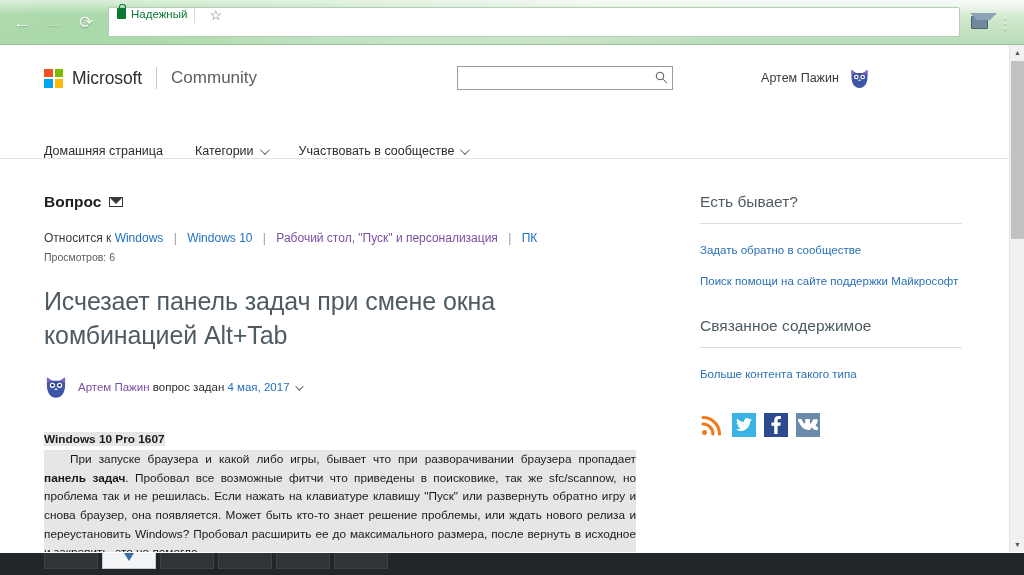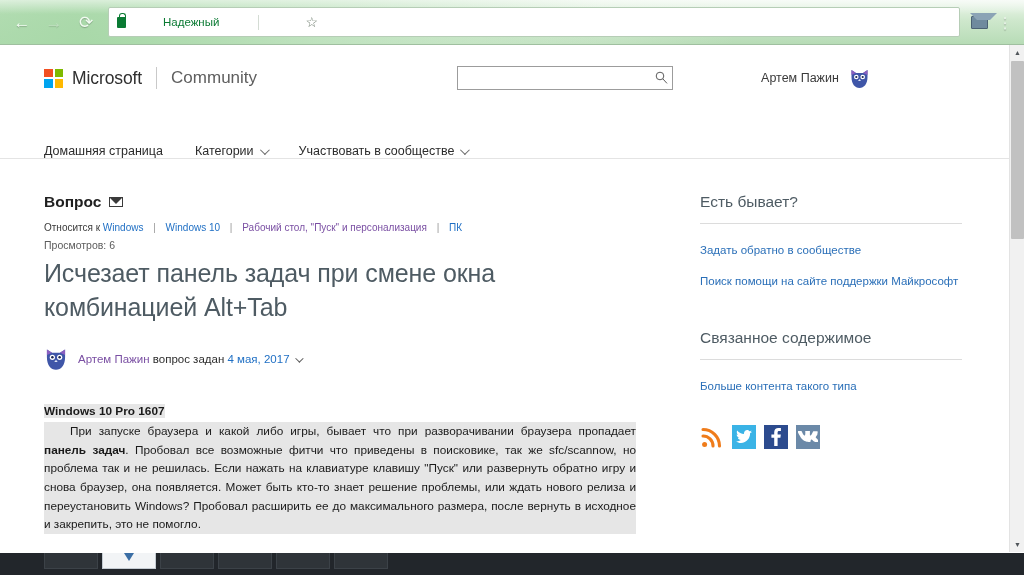--- a/index.html
+++ b/index.html
@@ -82,25 +82,24 @@
   }
   .nav-btn.disabled { color: #cbe3cb; opacity:.65; }
 
   #omnibox {
     flex: 1;
     height: 30px;
     margin: 0 6px;
     background: #ffffff;
     border: 1px solid #b6cdb6;
     border-radius: 2px;
-    display: flex; align-items: center;
+    display: flex; align-items: flex-start;
     padding: 0 6px 0 8px;
     position: relative; z-index:2;
     min-width: 0;
-    gap: 32px;
   }
   #lock-icon {
     width: 9px; height: 11px;
     position: relative;
     background: #0a7a33;
     border-radius: 1px;
     margin-right: 5px; flex: 0 0 auto;
   }
   #lock-icon::before {
     content:""; position:absolute; left:2px; top:-4px;
@@ -241,28 +240,28 @@
   #env-icon{
     margin-left:8px; width:14px;height:10px;
     border:1px solid #3a3a3a; position:relative;
   }
   #env-icon::after{
     content:""; position:absolute; left:0; top:0;
     width:0;height:0;
     border-left:6px solid transparent; border-right:6px solid transparent;
     border-top:6px solid #3a3a3a;
   }
-  #breadcrumb{ margin-top:9px; font-size:10px; color:#3a3a3a; line-height:1.5; }
+  #breadcrumb{ margin-top:18px; font-size:12px; color:#3a3a3a; line-height:1.5; }
   #breadcrumb a{ color:#1f6fc4; text-decoration:none; }
   #breadcrumb a.visited{ color:#7a4fa3; }
   #breadcrumb .sep{ color:#9a9a9a; margin:0 7px; }
   #views{ margin-top:4px; font-size:10.5px; color:#5c5c5c; }
 
   #q-title{
-    margin-top: 6px;
+    margin-top: 22px;
     font-size: 25px;
     font-weight: normal;
     color:#4e5b63;
     line-height:1.34;
     letter-spacing:-0.1px;
   }
 
   #author-row{
     margin-top: 22px;
     display:flex; align-items:center;
@@ -295,21 +294,21 @@
   
   .side-h{
     font-size:15.5px; color:#4e5b63; font-weight:normal;
     padding-bottom: 12px;
   }
   .side-rule{ height:1px; background:#dcdcdc; margin-bottom: 18px; }
   .side-link{
     display:block; font-size:11.5px; color:#2a6fb8;
     text-decoration:none; line-height:1.45; margin-bottom: 14px;
   }
-  #side-block-2{ margin-top: 40px; }
+  #side-block-2{ margin-top: 28px; }
   #social-row{ margin-top: 30px; display:flex; align-items:center; gap:8px; }
   .soc{ width:24px;height:24px; display:flex;align-items:center;justify-content:center; }
   .soc.rss{ color:#ef7c1b; font-size:21px; line-height:1; }
   .soc.tw{ background:#3ab3e6; }
   .soc.fb{ background:#2c4b8e; }
   .soc.vk{ background:#6b89a8; }
   .soc svg{display:block}
 </style>
 </head>
 <body>

